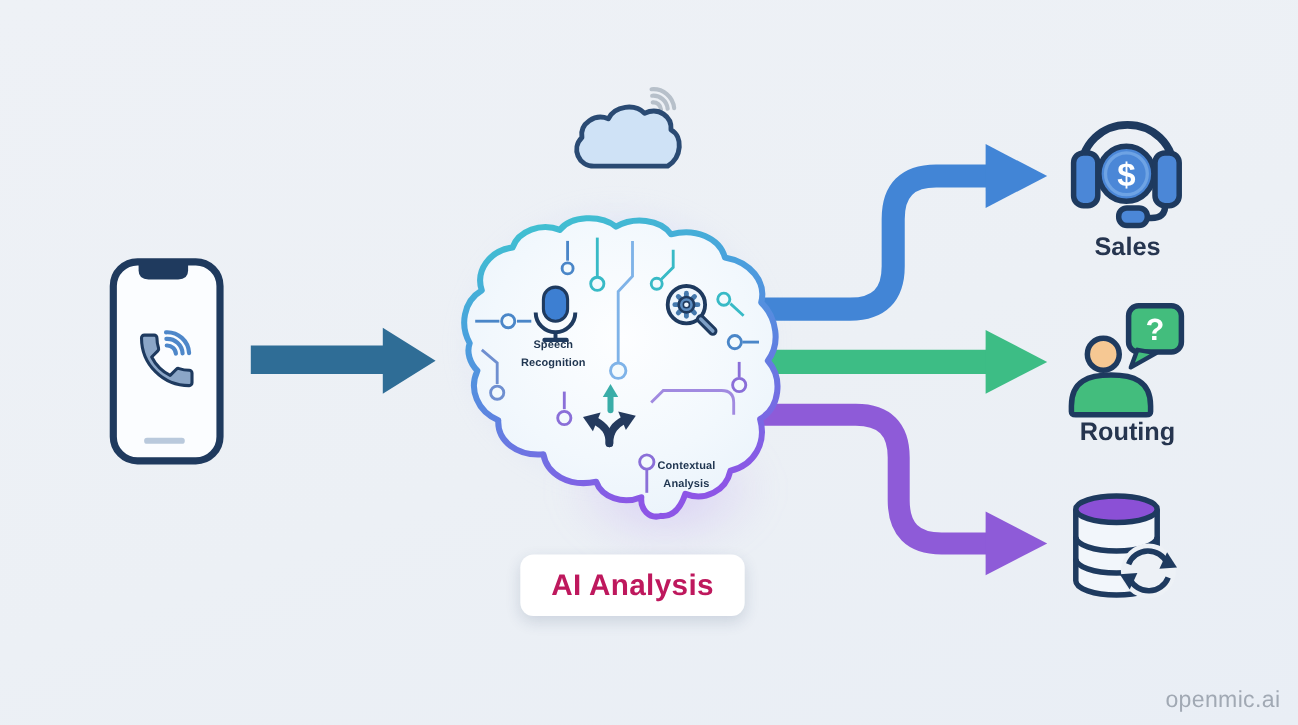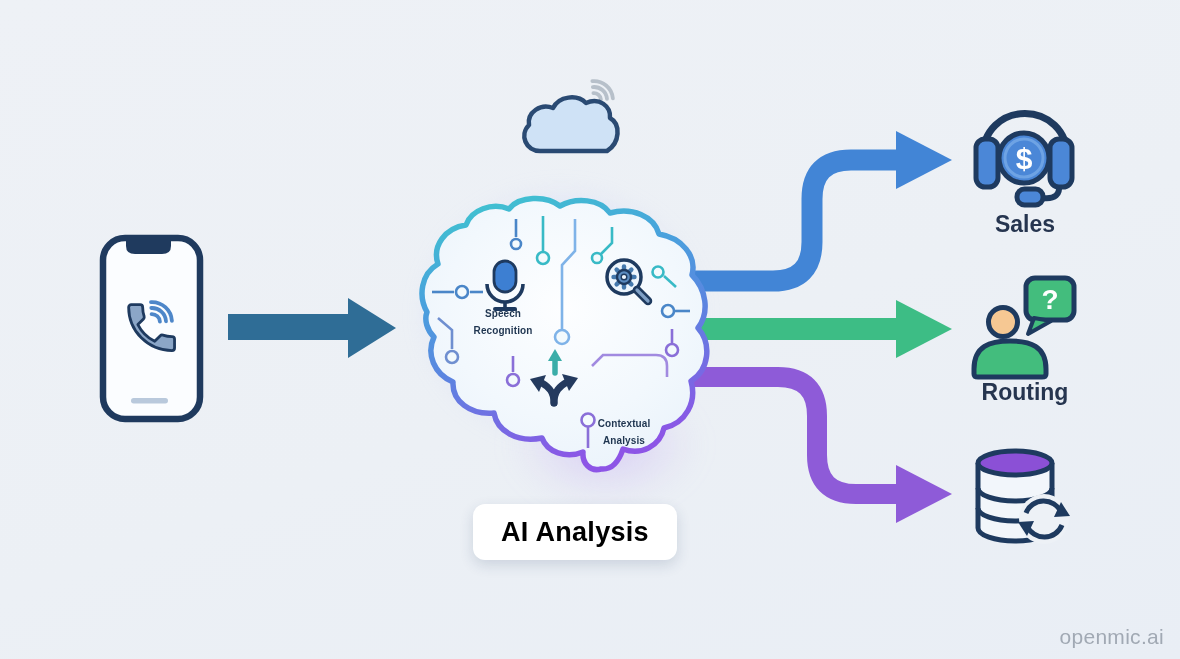--- a/index.html
+++ b/index.html
@@ -23,21 +23,21 @@
     filter:blur(14px);
   }
   svg.diagram{position:absolute;left:0;top:0;z-index:2;}
   .lbl{position:absolute;z-index:3;text-align:center;color:#1f3550;font-weight:bold;}
   .cap{font-size:10px;line-height:16.5px;letter-spacing:0.1px;}
   .dest{font-size:23px;line-height:24px;color:#26354f;}
   .badge{
     position:absolute;z-index:4;left:473px;top:504px;width:204px;height:56px;
     background:#ffffff;border-radius:12px;box-shadow:0 5px 14px rgba(40,60,100,0.16);
     display:flex;align-items:center;justify-content:center;
-    font-size:27px;font-weight:bold;color:#000000;letter-spacing:0.3px;
+    font-size:27px;font-weight:bold;color:#be185d;letter-spacing:0.3px;
   }
   .watermark{
     position:absolute;z-index:3;right:16px;bottom:10px;
     font-size:21px;font-weight:normal;color:#9aa2ad;letter-spacing:0.3px;opacity:0.9;
   }
 </style>
 </head>
 <body>
 
 <div class="canvas">

